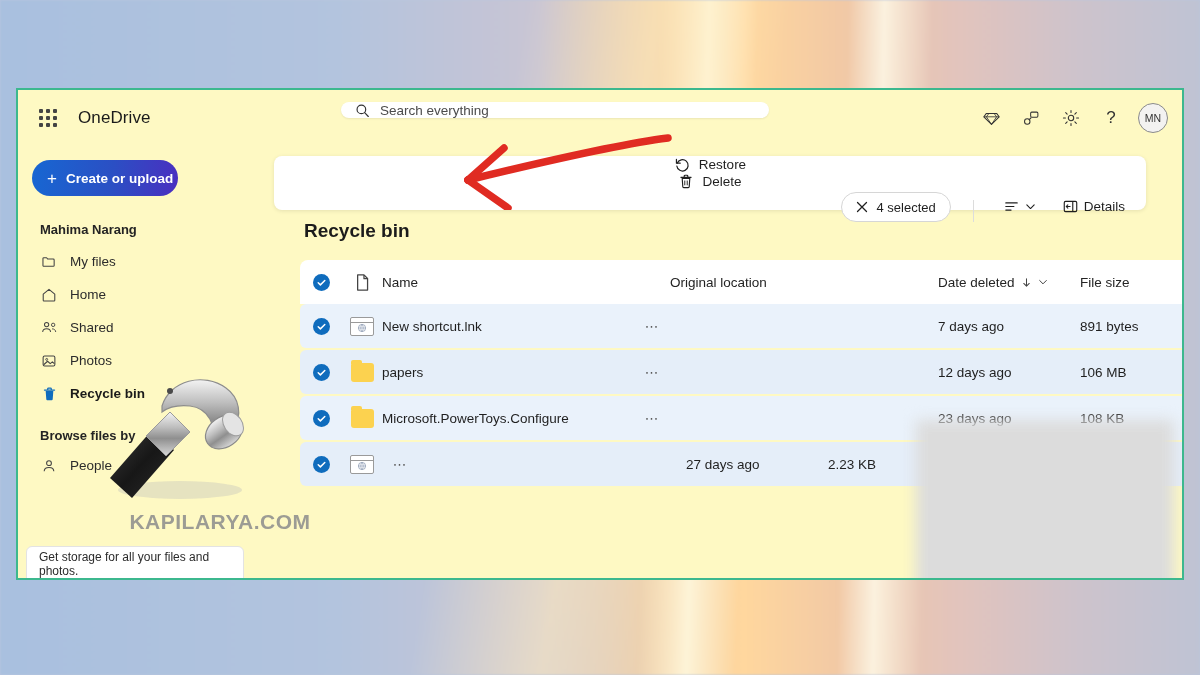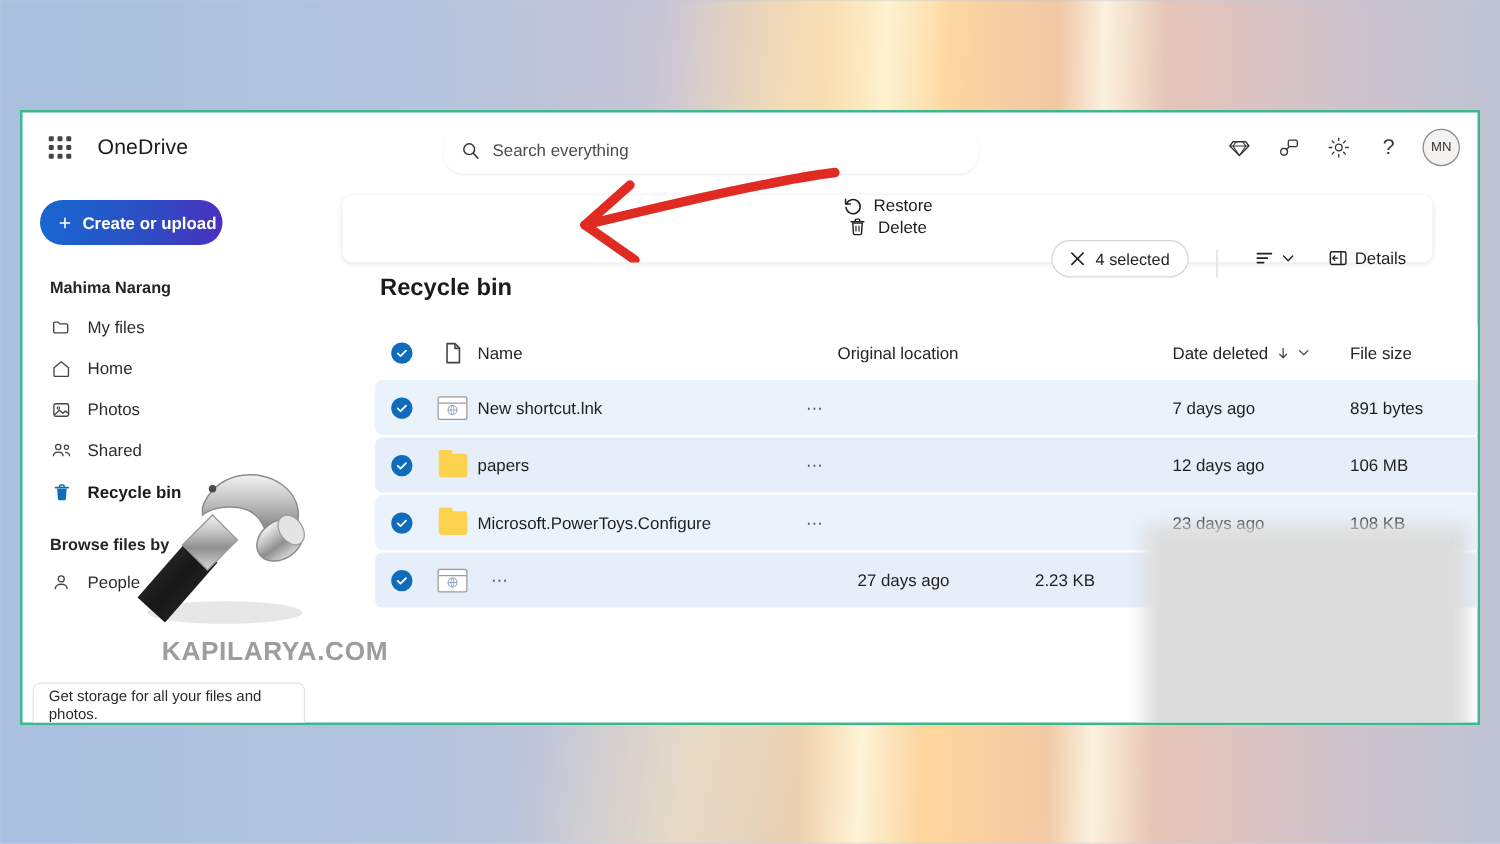--- a/index.html
+++ b/index.html
@@ -46,21 +46,21 @@
     filter: blur(1px);
   }
 
   
   #app-window {
     position: absolute;
     left: 16px;
     top: 88px;
     width: 1168px;
     height: 492px;
-    background: #ffffff;
+    background: #fef9c3;
     border: 2px solid #3cb88e;
     overflow: hidden;
   }
 
   
   #header {
     position: absolute;
     left: 0; top: 0;
     width: 100%;
     height: 56px;
@@ -83,24 +83,24 @@
 
   #brand {
     font-size: 17px;
     color: #1b1b1b;
     margin-left: 16px;
     letter-spacing: .1px;
   }
 
   #search-wrap {
     position: absolute;
-    left: 337px;
+    left: 323px;
     top: 12px;
     width: 428px;
-    height: 37px;
+    height: 16px;
   }
   #search-box {
     width: 100%;
     height: 100%;
     background: #fff;
     border-radius: 16px;
     display: flex;
     align-items: center;
     padding: 0 14px;
     box-shadow: 0 1px 2px rgba(0,0,0,.08);
@@ -511,39 +511,39 @@
         <span class="ni-icon">
           <svg width="16" height="16" viewBox="0 0 18 18">
             <path d="M2.5 8 9 2.6 15.5 8v7a.8.8 0 0 1-.8.8H3.3a.8.8 0 0 1-.8-.8z" fill="none" stroke="currentColor" stroke-width="1.2" stroke-linejoin="round"></path>
           </svg>
         </span>
         <span>Home</span>
       </div>
 
       <div class="nav-item">
         <span class="ni-icon">
-          <svg width="16" height="16" viewBox="0 0 18 18">
-            <rect x="2.4" y="3.4" width="13.2" height="11.2" rx="1.6" fill="none" stroke="currentColor" stroke-width="1.2"></rect>
-            <circle cx="6.4" cy="7.2" r="1.1" fill="none" stroke="currentColor" stroke-width="1"></circle>
-            <path d="M3 13.2 7.4 9.3l3 2.6 2.4-1.9 2.2 2" fill="none" stroke="currentColor" stroke-width="1.2" stroke-linejoin="round"></path>
-          </svg>
-        </span>
-        <span>Photos</span>
-      </div>
-
-      <div class="nav-item">
-        <span class="ni-icon">
           <svg width="17" height="17" viewBox="0 0 20 18">
             <circle cx="6.6" cy="5.6" r="2.5" fill="none" stroke="currentColor" stroke-width="1.2"></circle>
             <path d="M2 14.4c0-2.4 2-3.9 4.6-3.9s4.6 1.5 4.6 3.9" fill="none" stroke="currentColor" stroke-width="1.2"></path>
             <circle cx="14.3" cy="5.9" r="2" fill="none" stroke="currentColor" stroke-width="1.1"></circle>
             <path d="M13 10.6c2.4 0 4.3 1.4 4.3 3.7" fill="none" stroke="currentColor" stroke-width="1.1"></path>
           </svg>
         </span>
         <span>Shared</span>
+      </div>
+
+      <div class="nav-item">
+        <span class="ni-icon">
+          <svg width="16" height="16" viewBox="0 0 18 18">
+            <rect x="2.4" y="3.4" width="13.2" height="11.2" rx="1.6" fill="none" stroke="currentColor" stroke-width="1.2"></rect>
+            <circle cx="6.4" cy="7.2" r="1.1" fill="none" stroke="currentColor" stroke-width="1"></circle>
+            <path d="M3 13.2 7.4 9.3l3 2.6 2.4-1.9 2.2 2" fill="none" stroke="currentColor" stroke-width="1.2" stroke-linejoin="round"></path>
+          </svg>
+        </span>
+        <span>Photos</span>
       </div>
 
       <div class="nav-item active">
         <span class="ni-icon">
           <svg width="15" height="16" viewBox="0 0 16 18">
             <path d="M2.4 4.6h11.2" stroke="currentColor" stroke-width="1.6" stroke-linecap="round"></path>
             <path d="M6 4.6V3.2a.9.9 0 0 1 .9-.9h2.2a.9.9 0 0 1 .9.9v1.4" fill="none" stroke="currentColor" stroke-width="1.4"></path>
             <path d="M3.7 5.6h8.6l-.7 9.3a1.1 1.1 0 0 1-1.1 1H5.5a1.1 1.1 0 0 1-1.1-1z" fill="currentColor"></path>
           </svg>
         </span>

